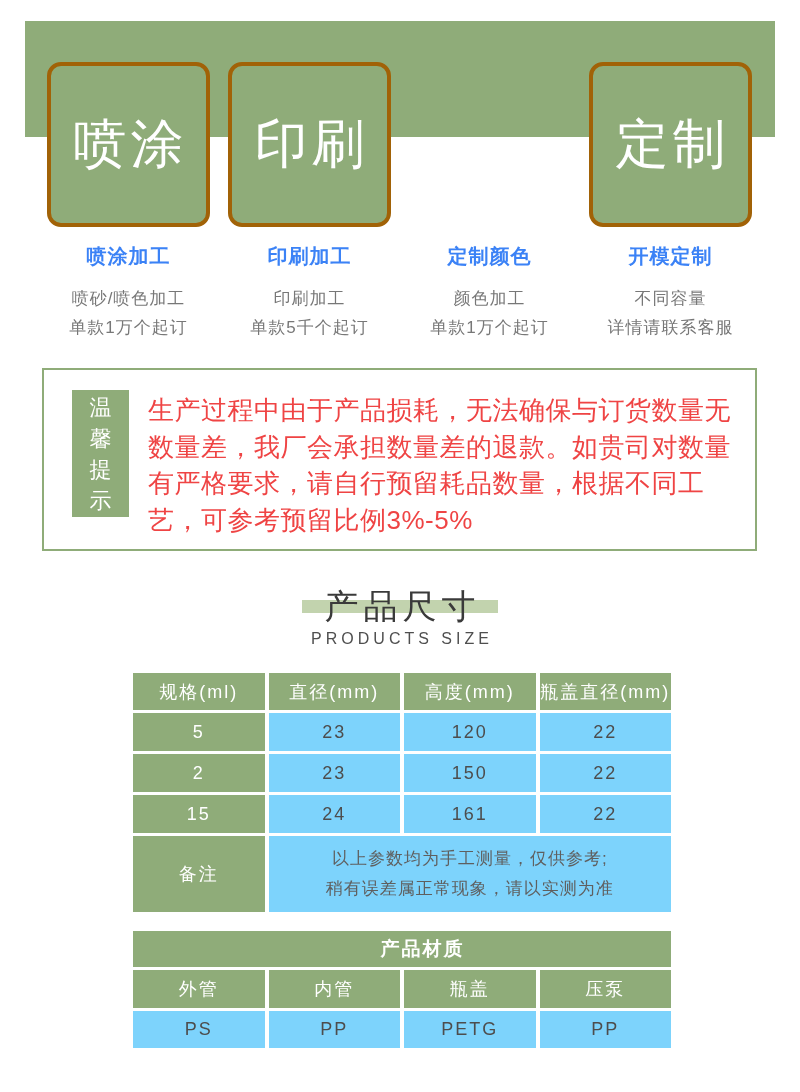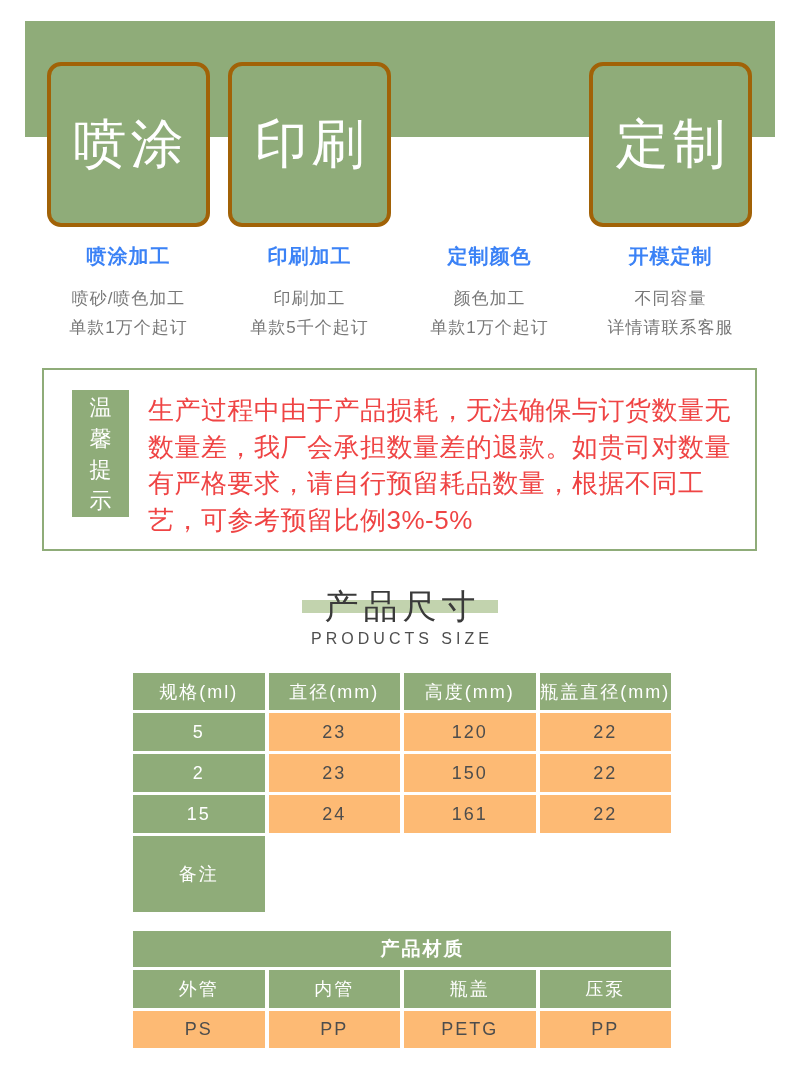--- a/index.html
+++ b/index.html
@@ -36,21 +36,21 @@
   .size-subtitle { position:absolute; left:0; top:630px; width:800px; text-align:center;
                    font-size:16px; color:#4f4f4f; letter-spacing:4px; text-indent:4px; }
 
   
   .grid { position:absolute; left:133px; width:538px; display:grid;
           grid-template-columns:repeat(4,1fr); column-gap:4px; row-gap:3px; }
   .size-grid { top:673px; grid-template-rows:37px 38px 38px 38px 76px; }
   .mat-grid  { top:931px; grid-template-rows:36px 38px 37px; }
   .cell { display:flex; align-items:center; justify-content:center; font-size:18px; letter-spacing:2px; }
   .cell.green { background:#8fac79; color:#fff; }
-  .cell.light { background:#fdba74; color:#4d4d4d;text-align:center; }
+  .cell.light { background:#7dd3fc; color:#4d4d4d;text-align:center; }
   .cell.span3 { grid-column:2 / span 3; flex-direction:column; font-size:17px; line-height:30px; color:#5f5f5f; letter-spacing:1px; }
   .cell.span4 { grid-column:1 / span 4; font-weight:bold; font-size:19px;padding-left:41px; }
 </style>
 </head>
 <body>
 
 <div class="page">
 
   <div class="banner"></div>
 
@@ -111,20 +111,24 @@
     <div class="cell light">23</div>
     <div class="cell light">150</div>
     <div class="cell light">22</div>
 
     <div class="cell green">15</div>
     <div class="cell light">24</div>
     <div class="cell light">161</div>
     <div class="cell light">22</div>
 
     <div class="cell green">备注</div>
+    <div class="cell light span3">
+      <div>以上参数均为手工测量，仅供参考;</div>
+      <div>稍有误差属正常现象，请以实测为准</div>
+    </div>
   </div>
 
   <div class="grid mat-grid">
     <div class="cell green span4">产品材质</div>
 
     <div class="cell green">外管</div>
     <div class="cell green">内管</div>
     <div class="cell green">瓶盖</div>
     <div class="cell green">压泵</div>
 

